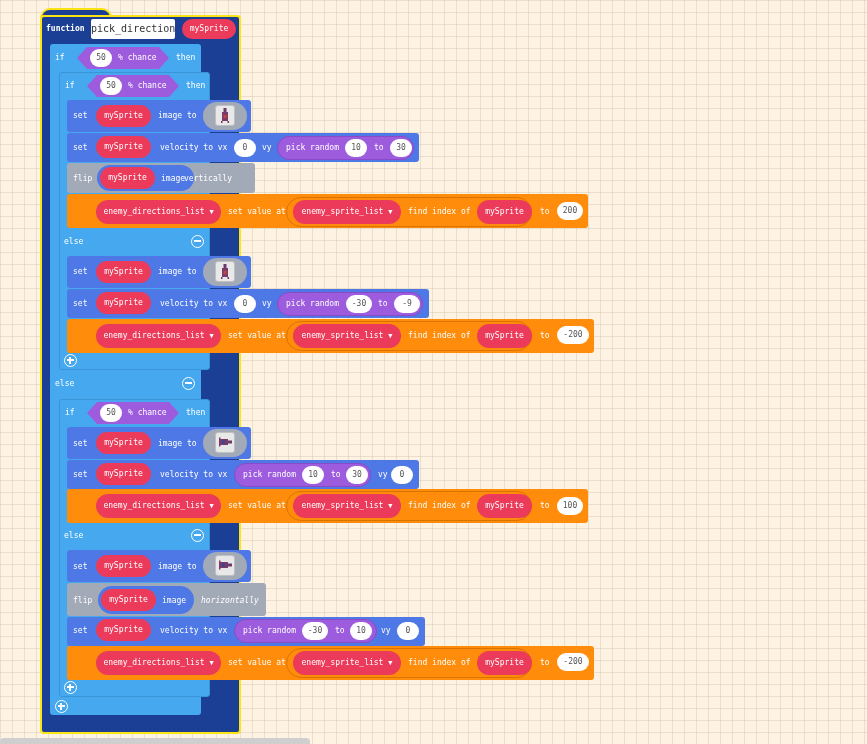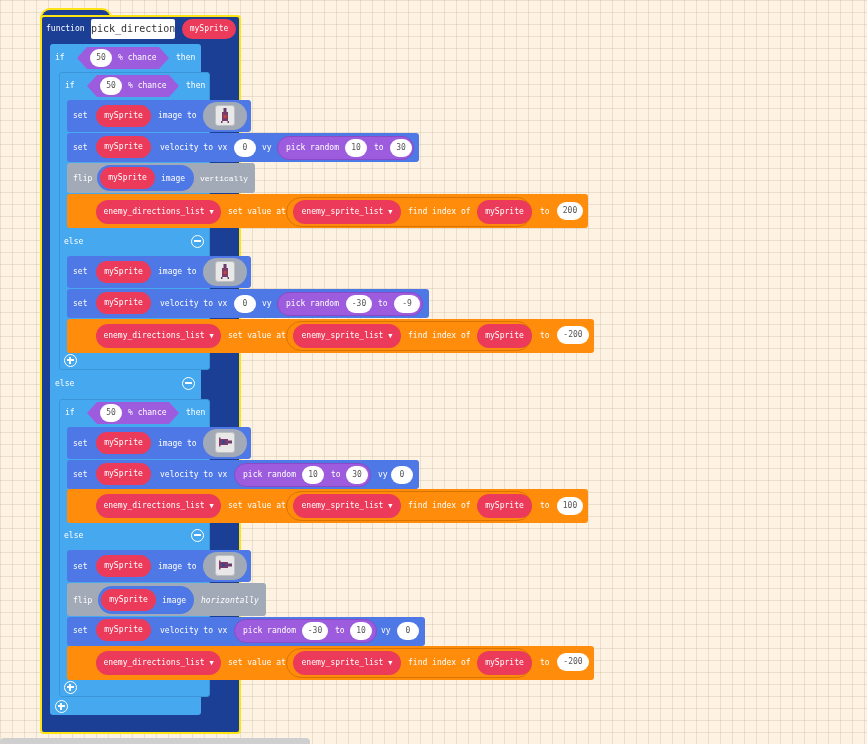--- a/index.html
+++ b/index.html
@@ -35,21 +35,21 @@
   .circbtn.plus::after { content:""; position:absolute; top:2px; bottom:2px; left:4.25px; width:1.5px; background:#fff; }
   .namefield { position:absolute; box-sizing:border-box; background:#fff; color:#333; border-radius:2px; text-align:center; font-size:10px; line-height:20px; }
   .caret { font-size:7px; }
   .scrollbar { position:absolute; background:#cfcfcf; border-radius:4px 4px 0 0; }
 </style>
 </head>
 <body>
 
 <div class="blk fn-hat" style="left:40px; top:8px; width:72px; height:10px;"></div>
 <div class="blk fn-outer" style="left:40px; top:15px; width:201px; height:719px;"></div>
-<div class="lbl" style="left:46px; top:23px;">function</div>
+<div class="lbl" style="left:46px; top:23px;font-weight:bold;">function</div>
 <div class="namefield" style="left:91px; top:19px; width:84px; height:20px;">pick_direction</div>
 <div class="pill" style="left:182px; top:19px; width:54px; height:20px; line-height:20px;">mySprite</div>
 
 <div class="blk if1" style="left:50px; top:44px; width:151px; height:671px;"></div>
 
 <div class="lbl" style="left:55px; top:52px;">if</div>
 <div class="hex" style="left:77px; top:47px; width:92px; height:22px;"></div>
 <div class="num" style="left:90px; top:49px; width:22px; height:18px;">50</div>
 <div class="lbl" style="left:118px; top:52px;">% chance</div>
 <div class="lbl" style="left:176px; top:52px;">then</div>
@@ -87,21 +87,21 @@
 <div class="lbl" style="left:286px; top:142px;">pick random</div>
 <div class="num" style="left:345px; top:139px; width:22px; height:18px;">10</div>
 <div class="lbl" style="left:374px; top:142px;">to</div>
 <div class="num" style="left:390px; top:139px; width:22px; height:18px;">30</div>
 
 <div class="blk flip" style="left:67px; top:163px; width:188px; height:30px;"></div>
 <div class="lbl" style="left:73px; top:173px;">flip</div>
 <div class="abs" style="left:97px; top:165px; width:97px; height:26px; border-radius:13px; background:#4d78e6;"></div>
 <div class="pill" style="left:100px; top:167px; width:55px; height:22px;">mySprite</div>
 <div class="lbl" style="left:161px; top:173px;">image</div>
-<div class="lbl" style="left:200px; top:173px;font-family:Liberation Mono, monospace;">vertically</div>
+<div class="lbl" style="left:184px; top:173px;">vertically</div>
 
 <div class="blk arr" style="left:67px; top:194px; width:521px; height:34px;"></div>
 <div class="pill" style="left:96px; top:200px; width:125px; height:24px; line-height:24px;"><span>enemy_directions_list</span> <span class="caret">▼</span></div>
 <div class="lbl" style="left:228px; top:206px;">set value at</div>
 <div class="abs" style="left:286px; top:197px; width:246px; height:30px; border-radius:15px; background:#ff8c0a; border:1px solid #d97400;"></div>
 <div class="pill" style="left:293px; top:200px; width:108px; height:24px; line-height:24px;"><span>enemy_sprite_list</span> <span class="caret">▼</span></div>
 <div class="lbl" style="left:408px; top:206px;">find index of</div>
 <div class="pill" style="left:477px; top:200px; width:55px; height:24px; line-height:24px;">mySprite</div>
 <div class="lbl" style="left:540px; top:206px;">to</div>
 <div class="num" style="left:557px; top:202px; width:26px; height:18px;">200</div>

